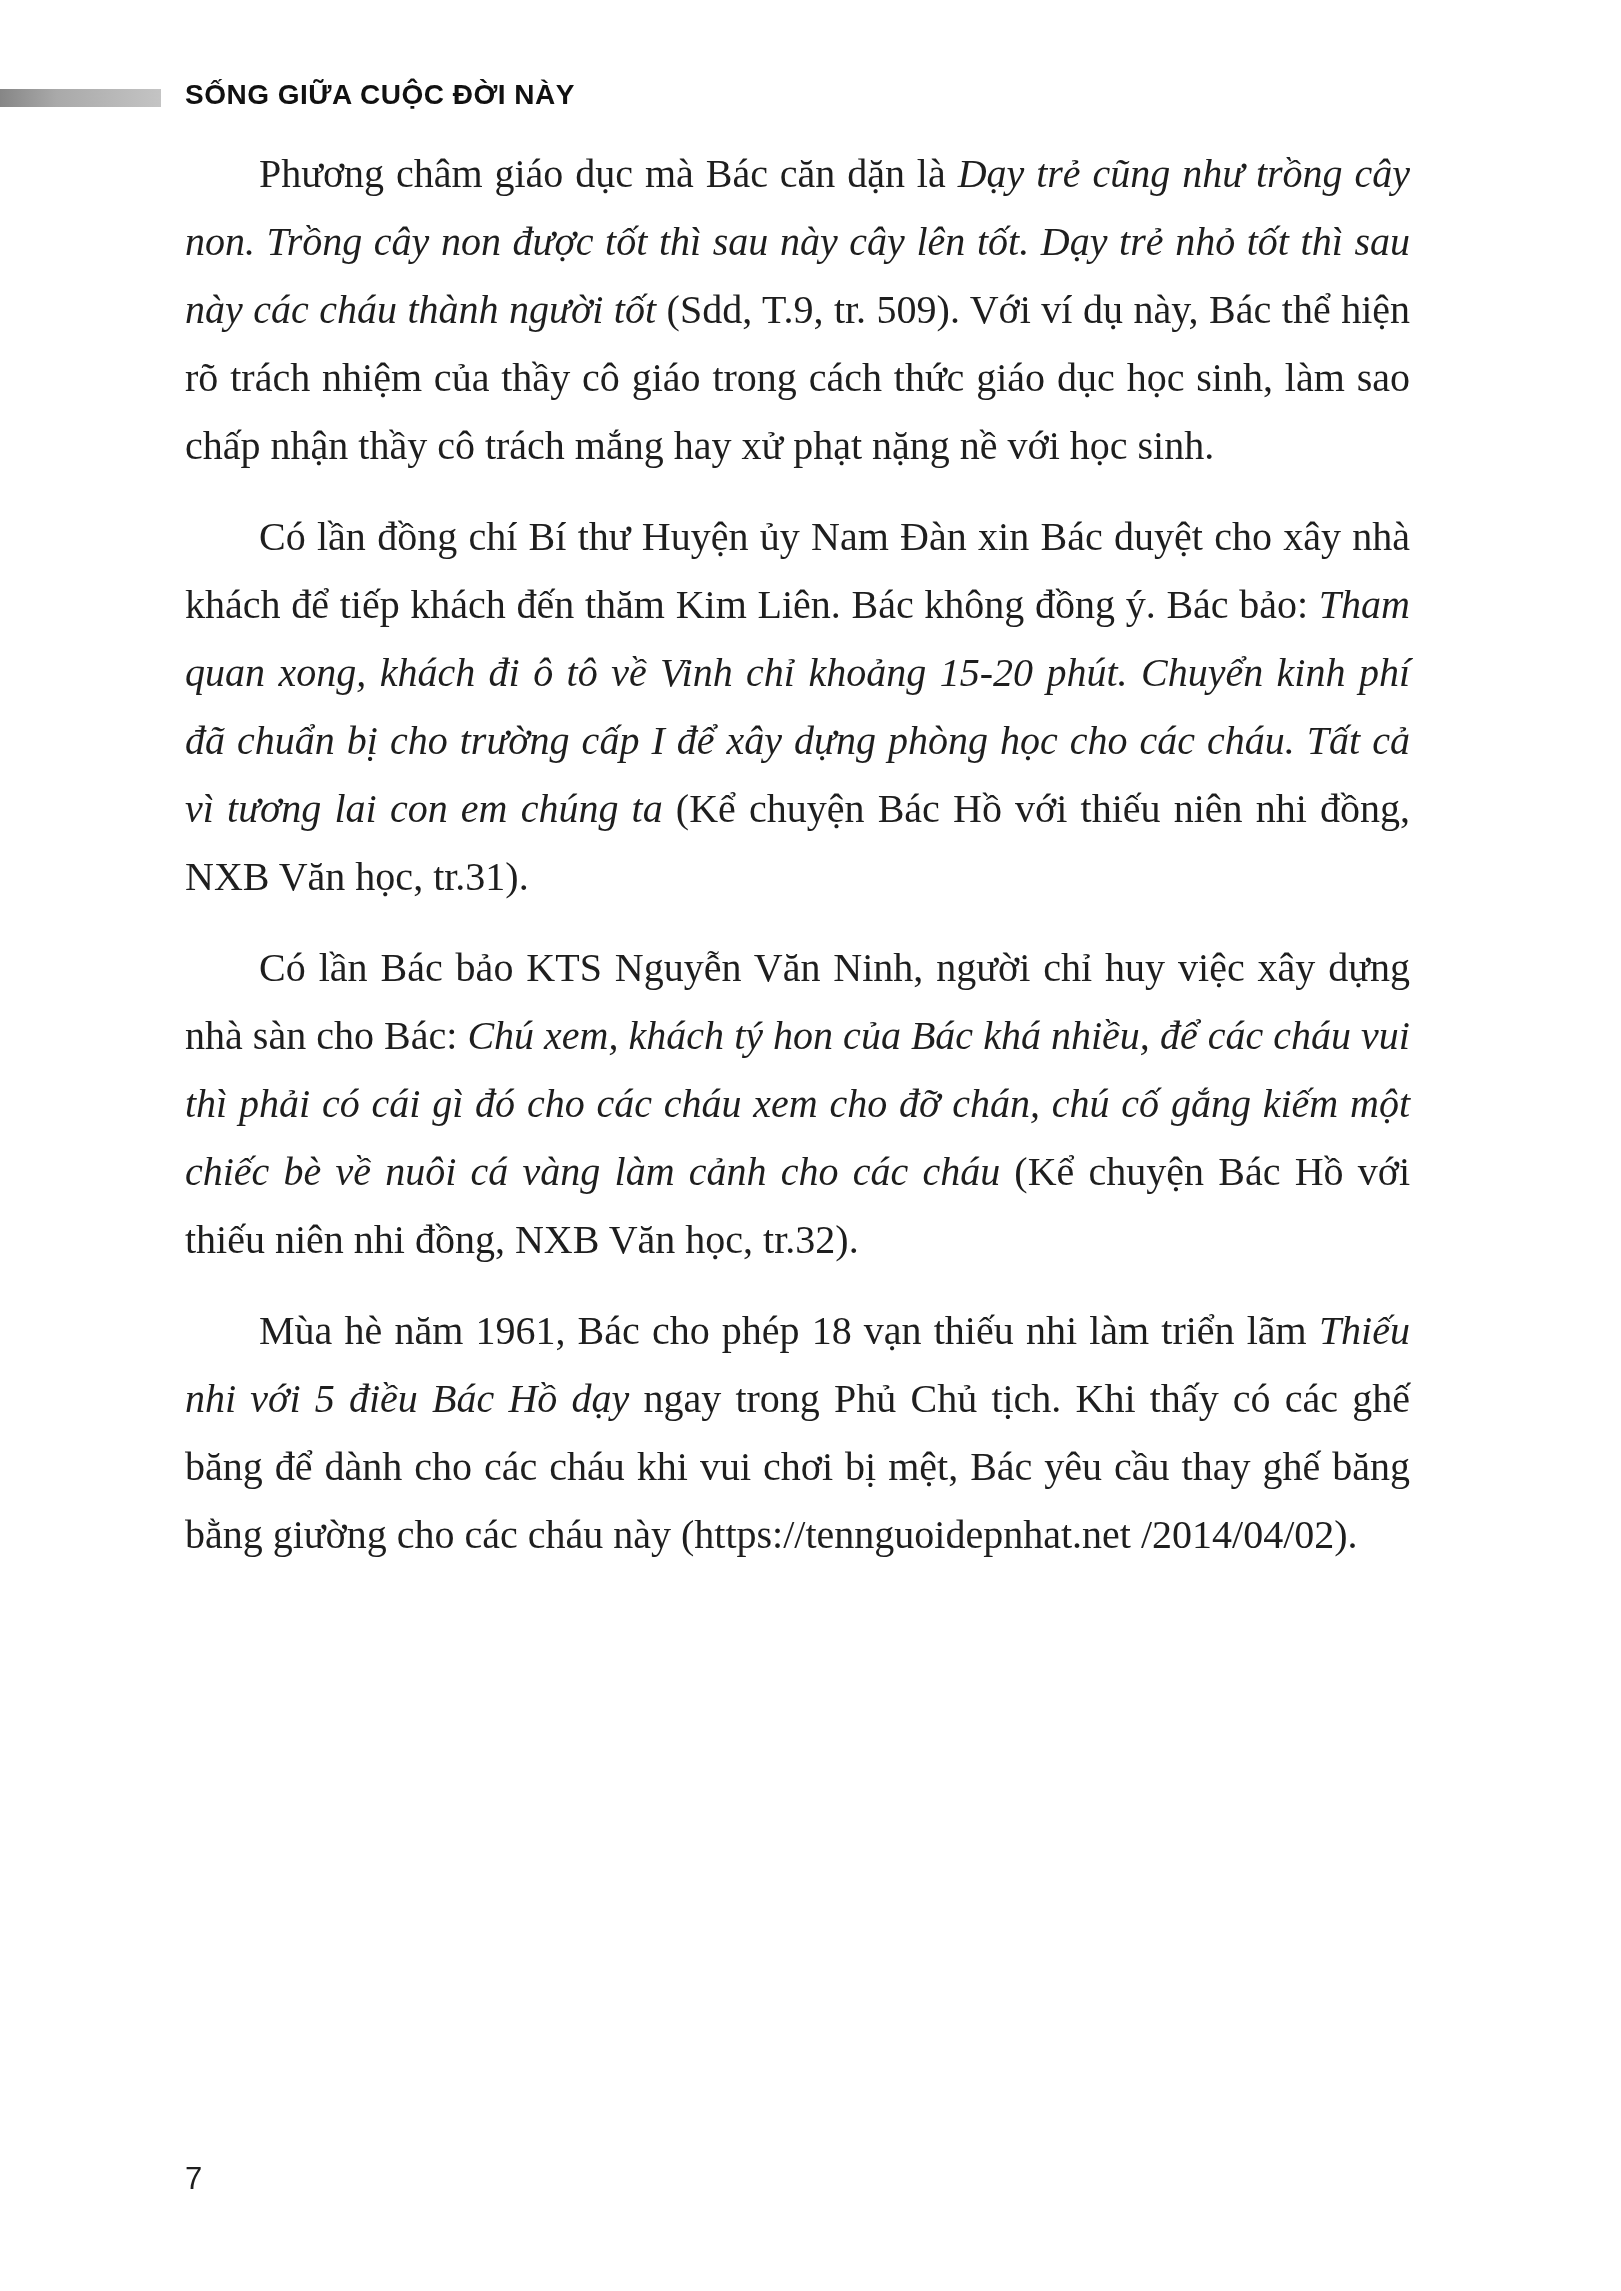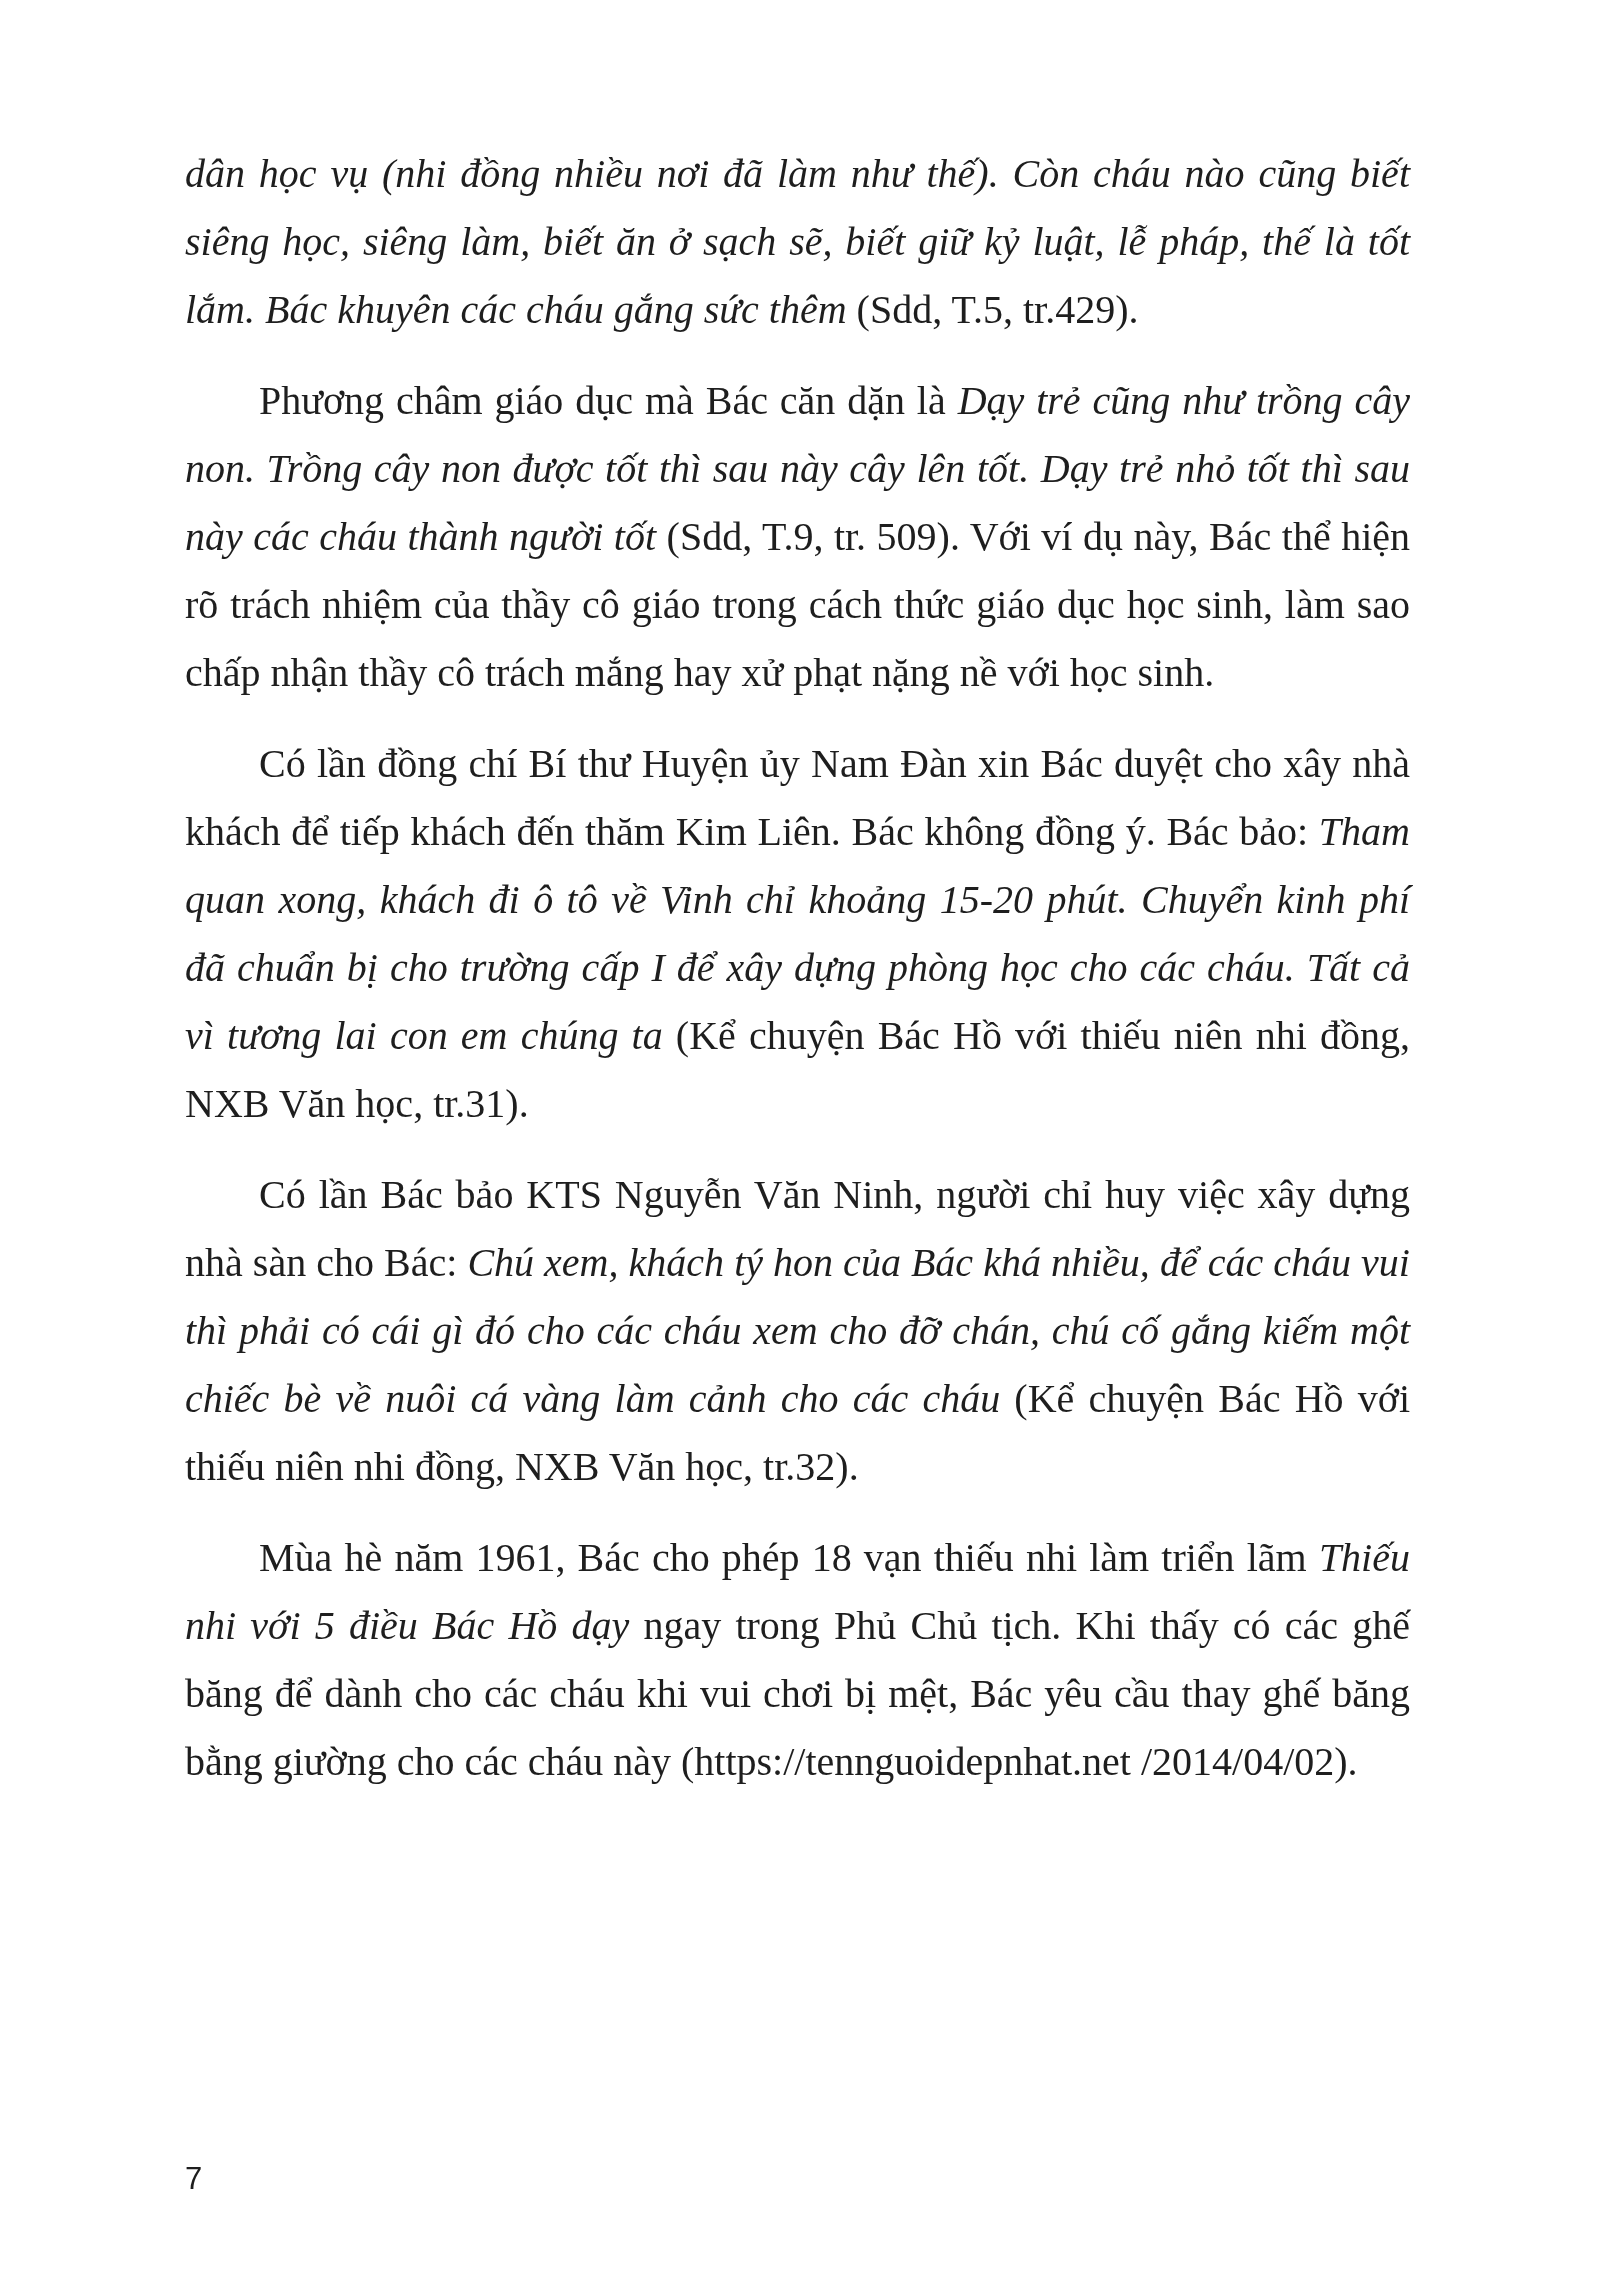--- a/index.html
+++ b/index.html
@@ -58,24 +58,27 @@
     font-family: "Liberation Sans", "DejaVu Sans", sans-serif;
     font-size: 31px;
     color: #1e1e1e;
   }
 </style>
 </head>
 <body>
 
 <div class="page">
 
+  <div class="running-header">
+    <div class="header-bar"></div>
+    <div class="running-title">SỐNG GIỮA CUỘC ĐỜI NÀY</div>
+  </div>
 
   <div class="body-text">
 
-    <p class="para"><span class="it">dân học vụ (nhi đồng nhiều nơi đã làm như thế). Còn cháu nào cũng biết siêng học, siêng làm, biết ăn ở sạch sẽ, biết giữ kỷ luật, lễ pháp, thế là tốt lắm. Bác khuyên các cháu gắng sức thêm </span><span>(Sdd, T.5, tr.429).</span></p>
 
     <p class="para indent"><span>Phương châm giáo dục mà Bác căn dặn là </span><span class="it">Dạy trẻ cũng như trồng cây non. Trồng cây non được tốt thì sau này cây lên tốt. Dạy trẻ nhỏ tốt thì sau này các cháu thành người tốt </span><span>(Sdd, T.9, tr. 509). Với ví dụ này, Bác thể hiện rõ trách nhiệm của thầy cô giáo trong cách thức giáo dục học sinh, làm sao chấp nhận thầy cô trách mắng hay xử phạt nặng nề với học sinh.</span></p>
 
     <p class="para indent"><span>Có lần đồng chí Bí thư Huyện ủy Nam Đàn xin Bác duyệt cho xây nhà khách để tiếp khách đến thăm Kim Liên. Bác không đồng ý. Bác bảo: </span><span class="it">Tham quan xong, khách đi ô tô về Vinh chỉ khoảng 15-20 phút. Chuyển kinh phí đã chuẩn bị cho trường cấp I để xây dựng phòng học cho các cháu. Tất cả vì tương lai con em chúng ta </span><span>(Kể chuyện Bác Hồ với thiếu niên nhi đồng, NXB Văn học, tr.31).</span></p>
 
     <p class="para indent"><span>Có lần Bác bảo KTS Nguyễn Văn Ninh, người chỉ huy việc xây dựng nhà sàn cho Bác: </span><span class="it">Chú xem, khách tý hon của Bác khá nhiều, để các cháu vui thì phải có cái gì đó cho các cháu xem cho đỡ chán, chú cố gắng kiếm một chiếc bè về nuôi cá vàng làm cảnh cho các cháu </span><span>(Kể chuyện Bác Hồ với thiếu niên nhi đồng, NXB Văn học, tr.32).</span></p>
 
     <p class="para indent"><span>Mùa hè năm 1961, Bác cho phép 18 vạn thiếu nhi làm triển lãm </span><span class="it">Thiếu nhi với 5 điều Bác Hồ dạy </span><span>ngay trong Phủ Chủ tịch. Khi thấy có các ghế băng để dành cho các cháu khi vui chơi bị mệt, Bác yêu cầu thay ghế băng bằng giường cho các cháu này (https://tennguoidepnhat.net /2014/04/02).</span></p>
 
   </div>

